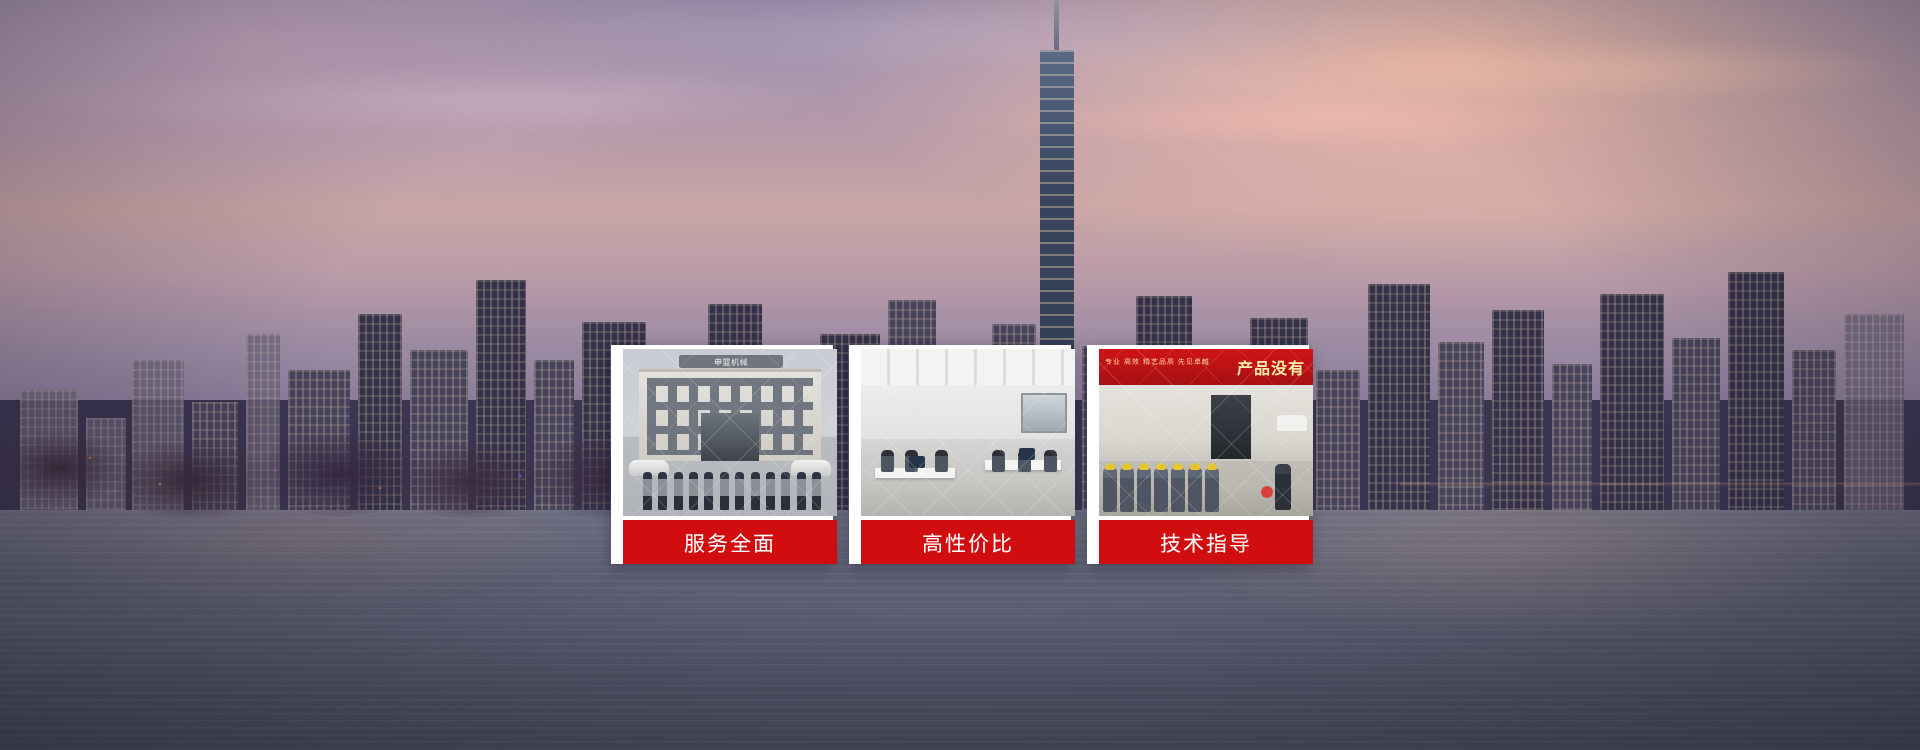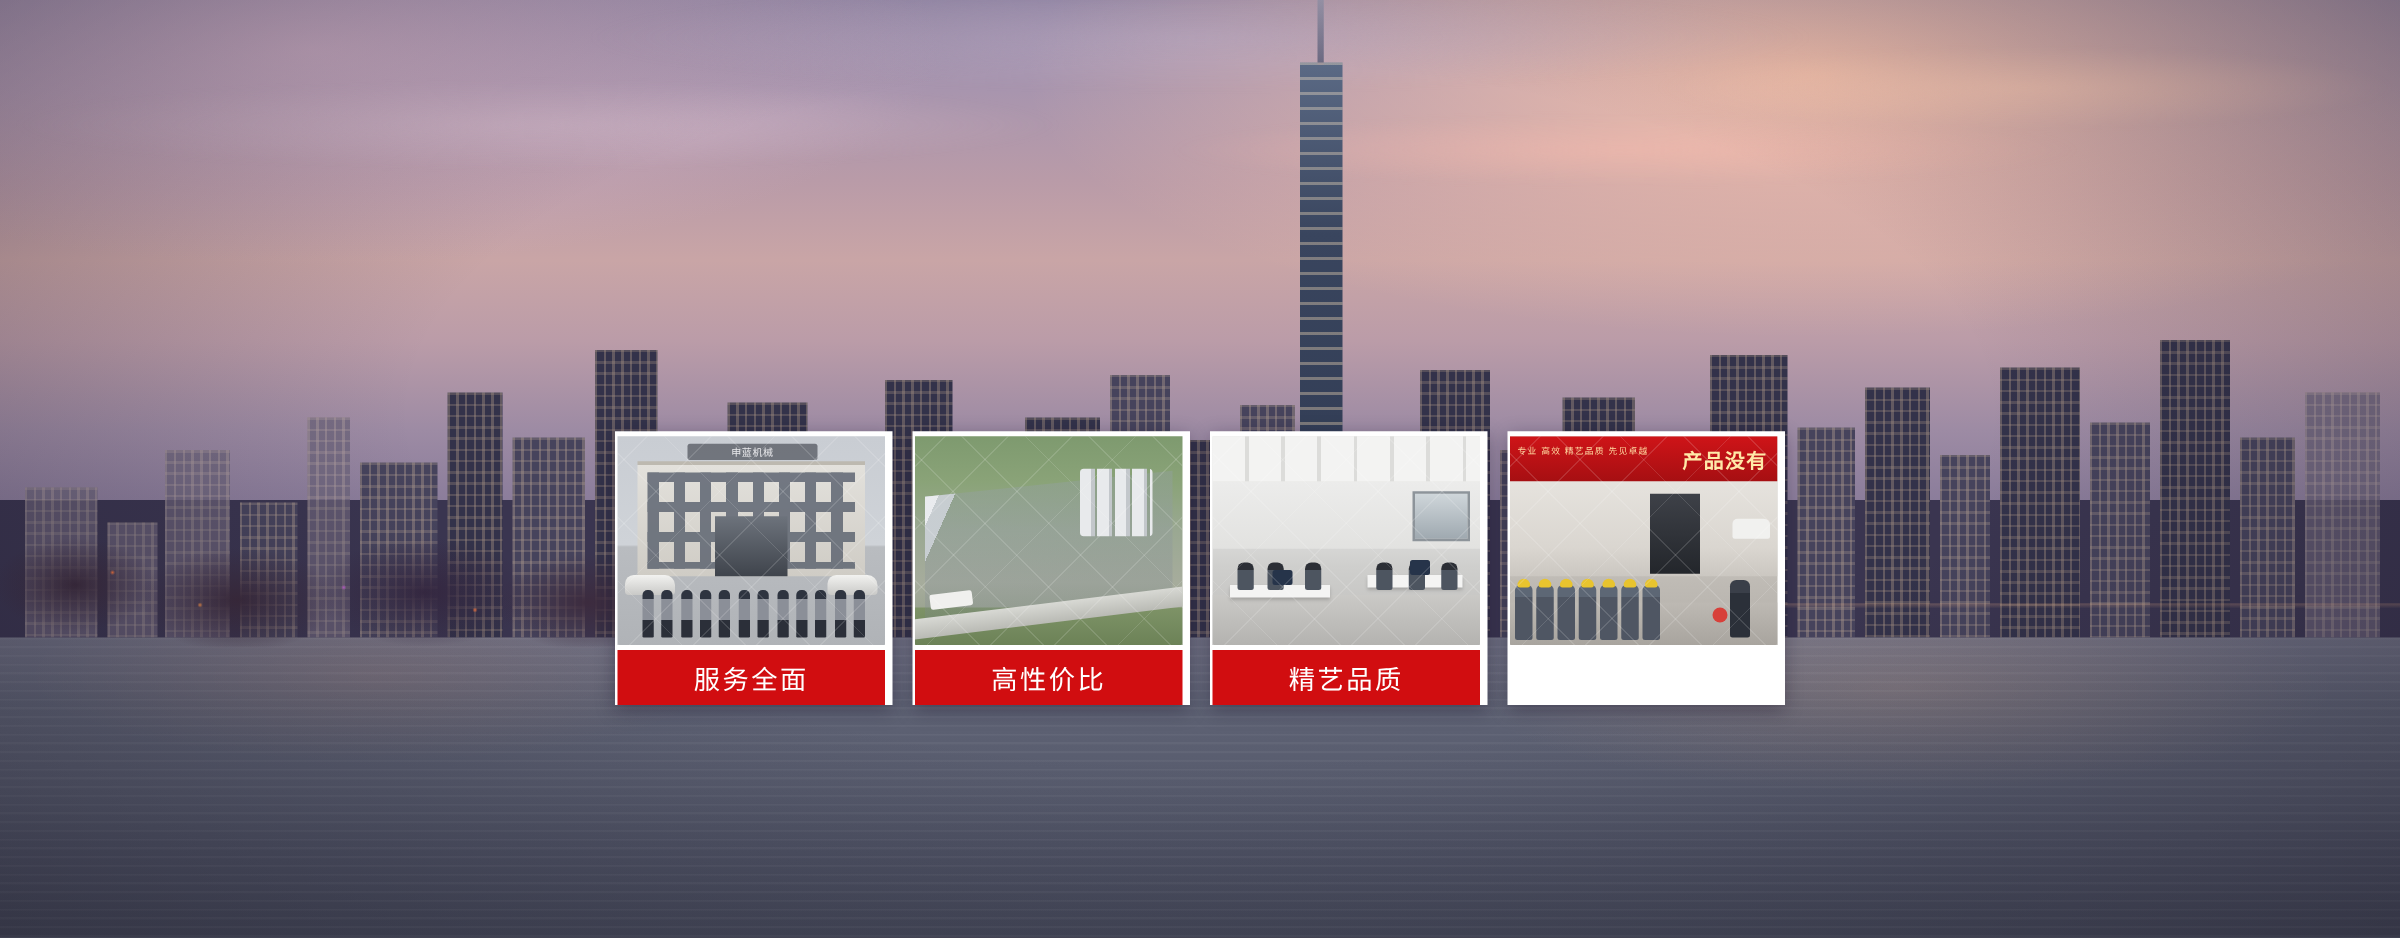--- a/index.html
+++ b/index.html
@@ -133,21 +133,21 @@
   }
 
   
   .cards{
     position:absolute; top:345px; left:0; width:1920px;
     display:flex; justify-content:center; gap:16px;
   }
   .card{
     width:222px;
     background:#ffffff;
-    padding:4px 4px 0 2px;
+    padding:4px 4px 0 12px;
     box-shadow:0 4px 14px rgba(20,12,35,.35);
   }
   .card-photo{
     position:relative;
     width:214px; height:167px;
     overflow:hidden;
     background:#7d8590;
   }
   .card-photo .wm{
     position:absolute; inset:0;
@@ -421,51 +421,40 @@
             <div class="p"></div>
               <div class="p"></div>
               <div class="p"></div>
               <div class="p"></div>
           </div>
           <div class="wm"></div>
         </div>
         <div class="card-label">服务全面</div>
       </div>
 
-      <div class="card">
-        <div class="card-photo ph2">
-          <div class="green"></div>
-          <div class="plant"></div>
-          <div class="silos"></div>
-          <div class="road"></div>
-          <div class="truck"></div>
-          <div class="wm"></div>
-        </div>
-        <div class="card-label">高性价比</div>
-      </div>
 
       <div class="card">
         <div class="card-photo ph3">
           <div class="wall"></div>
           <div class="ceil"></div>
           <div class="win"></div>
           <div class="floor"></div>
           <div class="desk"></div>
           <div class="desk2"></div>
           <div class="person" style="left:20px;"></div>
           <div class="person" style="left:44px;"></div>
           <div class="person" style="left:74px;"></div>
           <div class="person" style="right:70px;"></div>
           <div class="person" style="right:44px;"></div>
           <div class="person" style="right:18px;"></div>
           <div class="mon" style="left:48px; bottom:48px;"></div>
           <div class="mon" style="right:40px; bottom:56px;"></div>
           <div class="wm"></div>
         </div>
-        <div class="card-label">精艺品质</div>
+        <div class="card-label">高性价比</div>
       </div>
 
       <div class="card">
         <div class="card-photo ph4">
           <div class="shed"></div>
           <div class="redbanner">
             <div class="btl">专业 高效
 精艺品质 先见卓越</div>
             <div class="bt">产品没有</div>
           </div>
@@ -478,17 +467,18 @@
               <div class="w"></div>
             <div class="w"></div>
               <div class="w"></div>
               <div class="w"></div>
             <div class="w"></div>
           </div>
           <div class="ball"></div>
           <div class="lead"></div>
           <div class="wm"></div>
         </div>
+        <div class="card-label">技术指导</div>
       </div>
 
     </div>
   </div>
 </div>
 
 </body></html>

